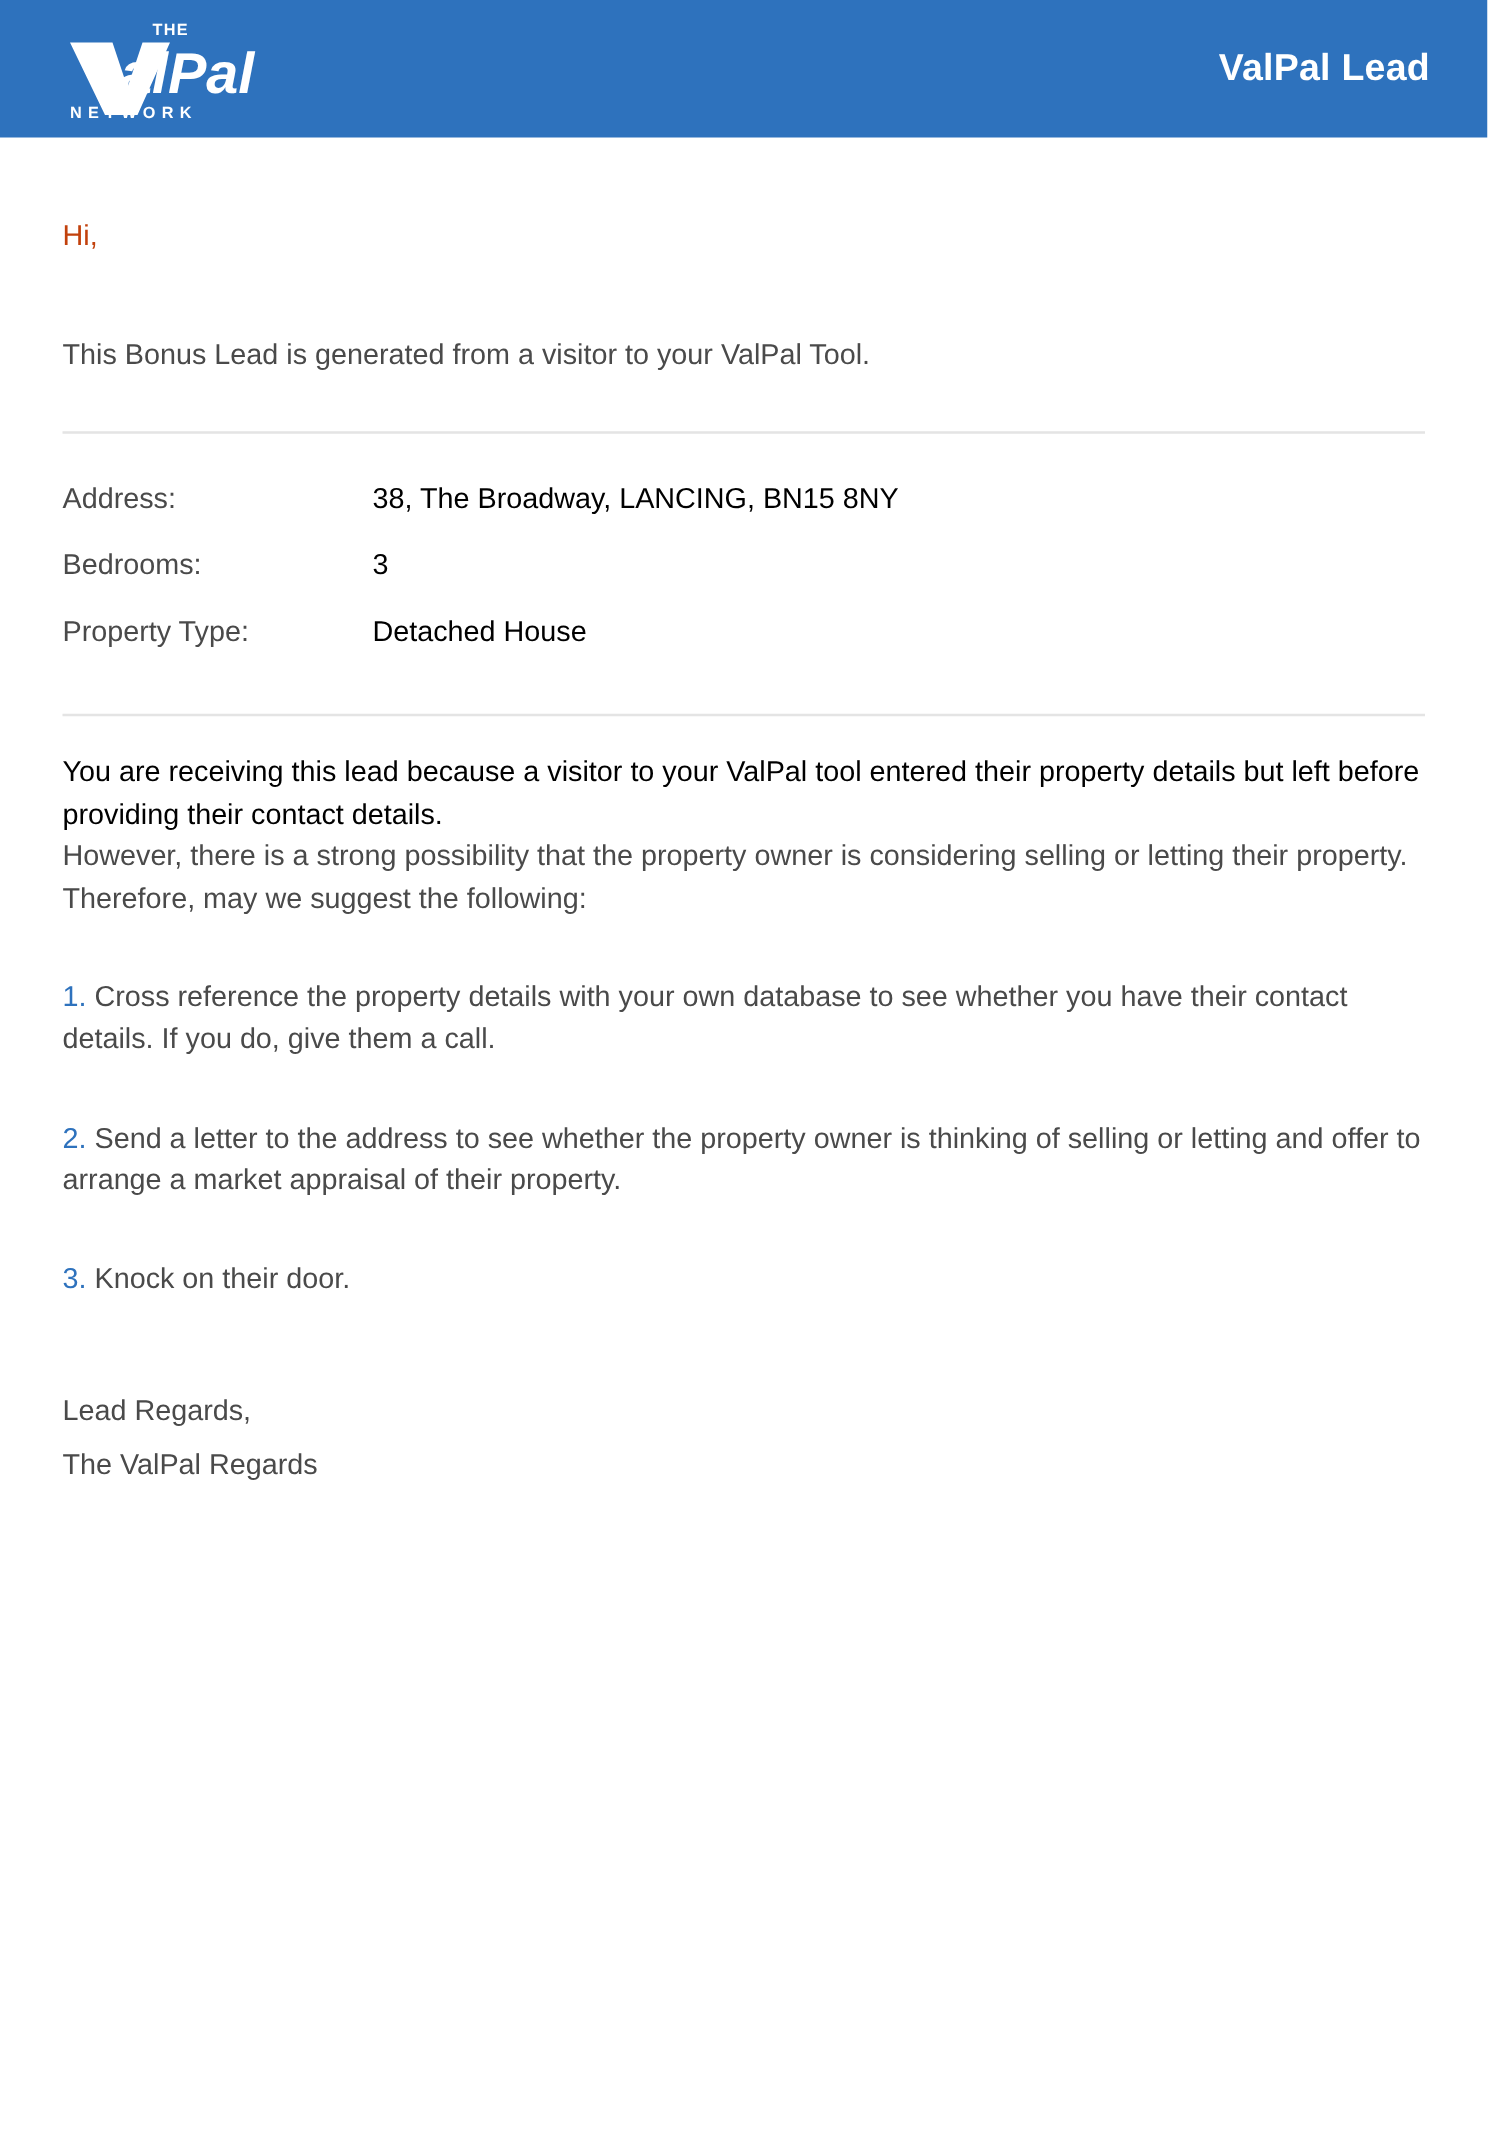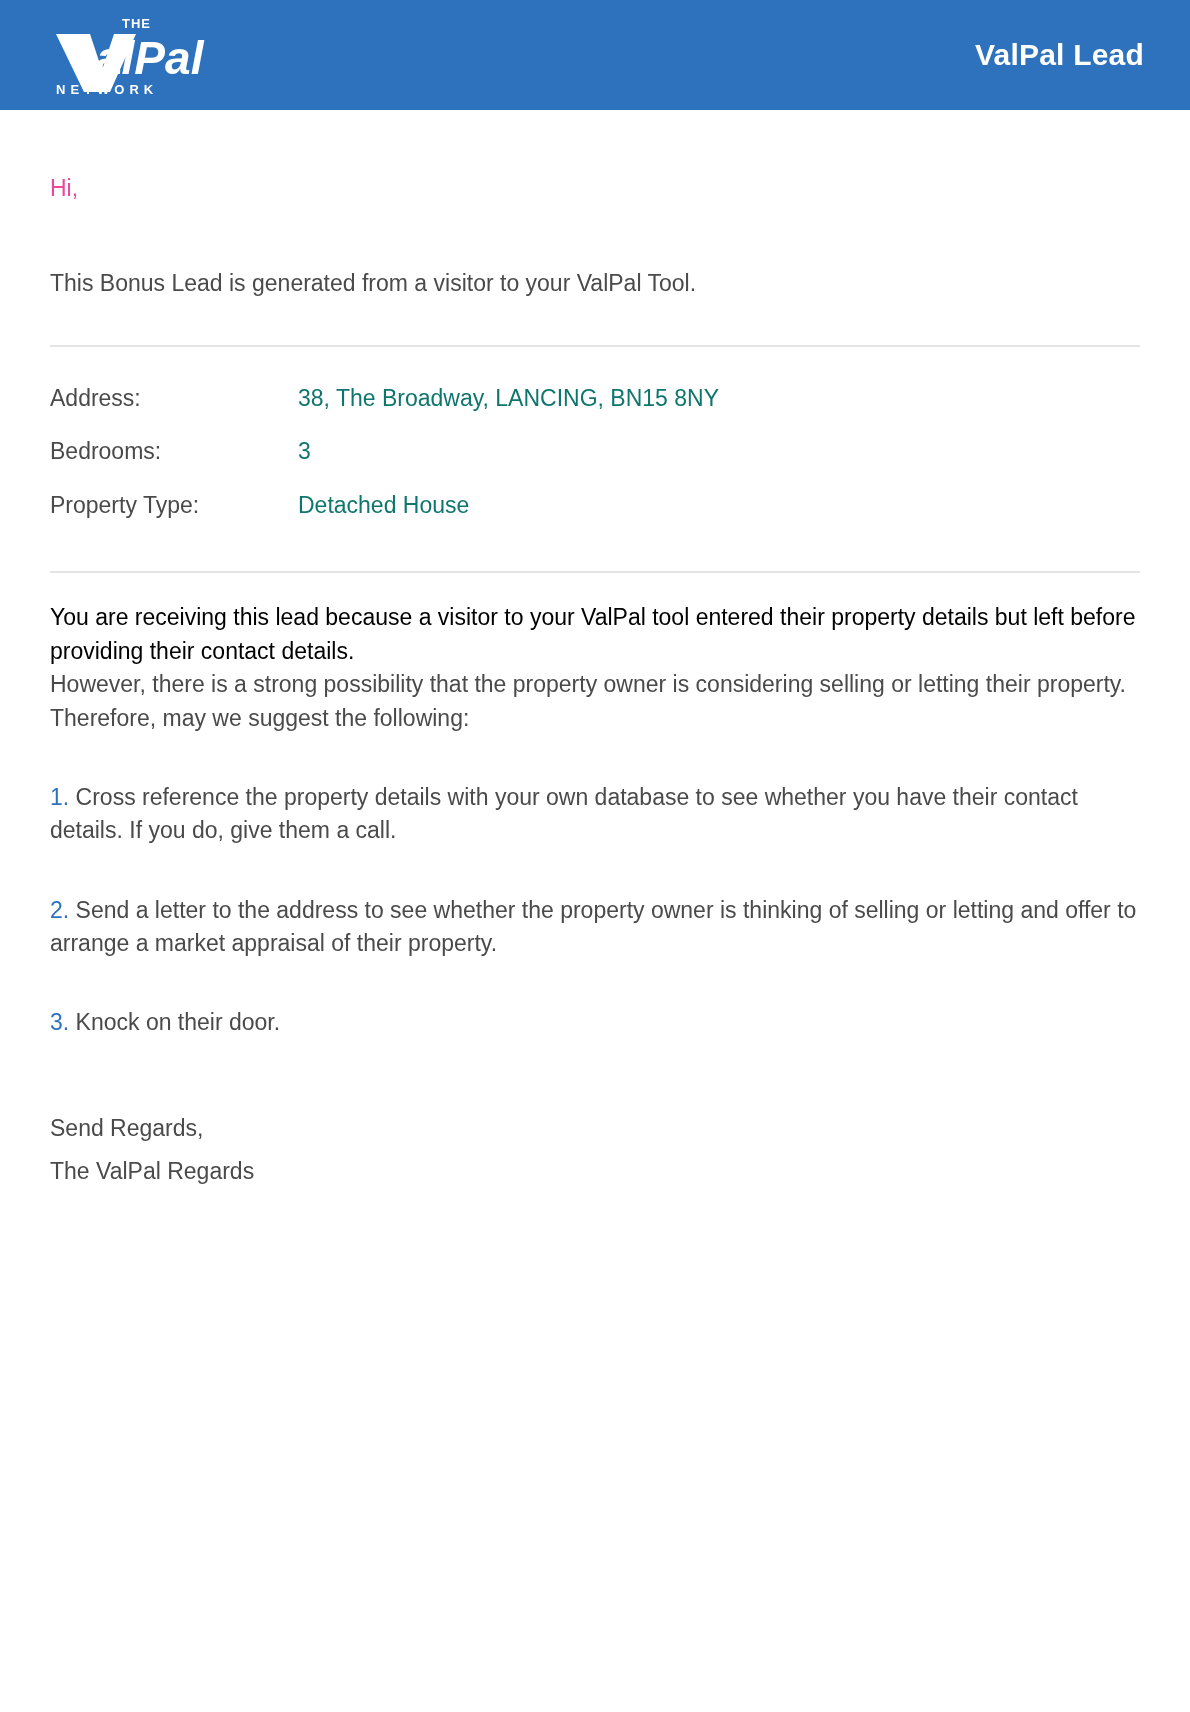--- a/index.html
+++ b/index.html
@@ -37,21 +37,21 @@
     letter-spacing: 0.2px;
   }
 
   
   .content {
     padding: 0 50px;
     box-sizing: border-box;
   }
   .greeting {
     font-size: 23px;
-    color: #ec4899;
+    color: #c2410c;
     margin-top: 62px;
     line-height: 1.45;
   }
   .intro {
     font-size: 23px;
     color: #4a4a4a;
     margin-top: 62px;
     line-height: 1.45;
   }
 
@@ -73,21 +73,21 @@
     padding: 0 0 26px 0;
     vertical-align: top;
     line-height: 1.2;
   }
   .details td.label {
     color: #4a4a4a;
     width: 248px;
     white-space: nowrap;
   }
   .details td.value {
-    color: #0f766e;
+    color: #000000;
   }
 
   .divider2 {
     height: 2px;
     background: #e4e4e4;
     margin: 26px 0 0 0;
     border: 0;
   }
 
   .highlight {
@@ -176,18 +176,18 @@
     <span class="num">2.</span>
     <span>Send a letter to the address to see whether the property owner is thinking of selling or letting and offer to arrange a market appraisal of their property.</span>
   </div>
 
   <div class="step">
     <span class="num">3.</span>
     <span>Knock on their door.</span>
   </div>
 
   <div class="signoff">
-    <div>Send Regards,</div>
+    <div>Lead Regards,</div>
     <div class="line2">The ValPal Regards</div>
   </div>
 
   <div class="footer-space"></div>
 </div>
 
 </body></html>

